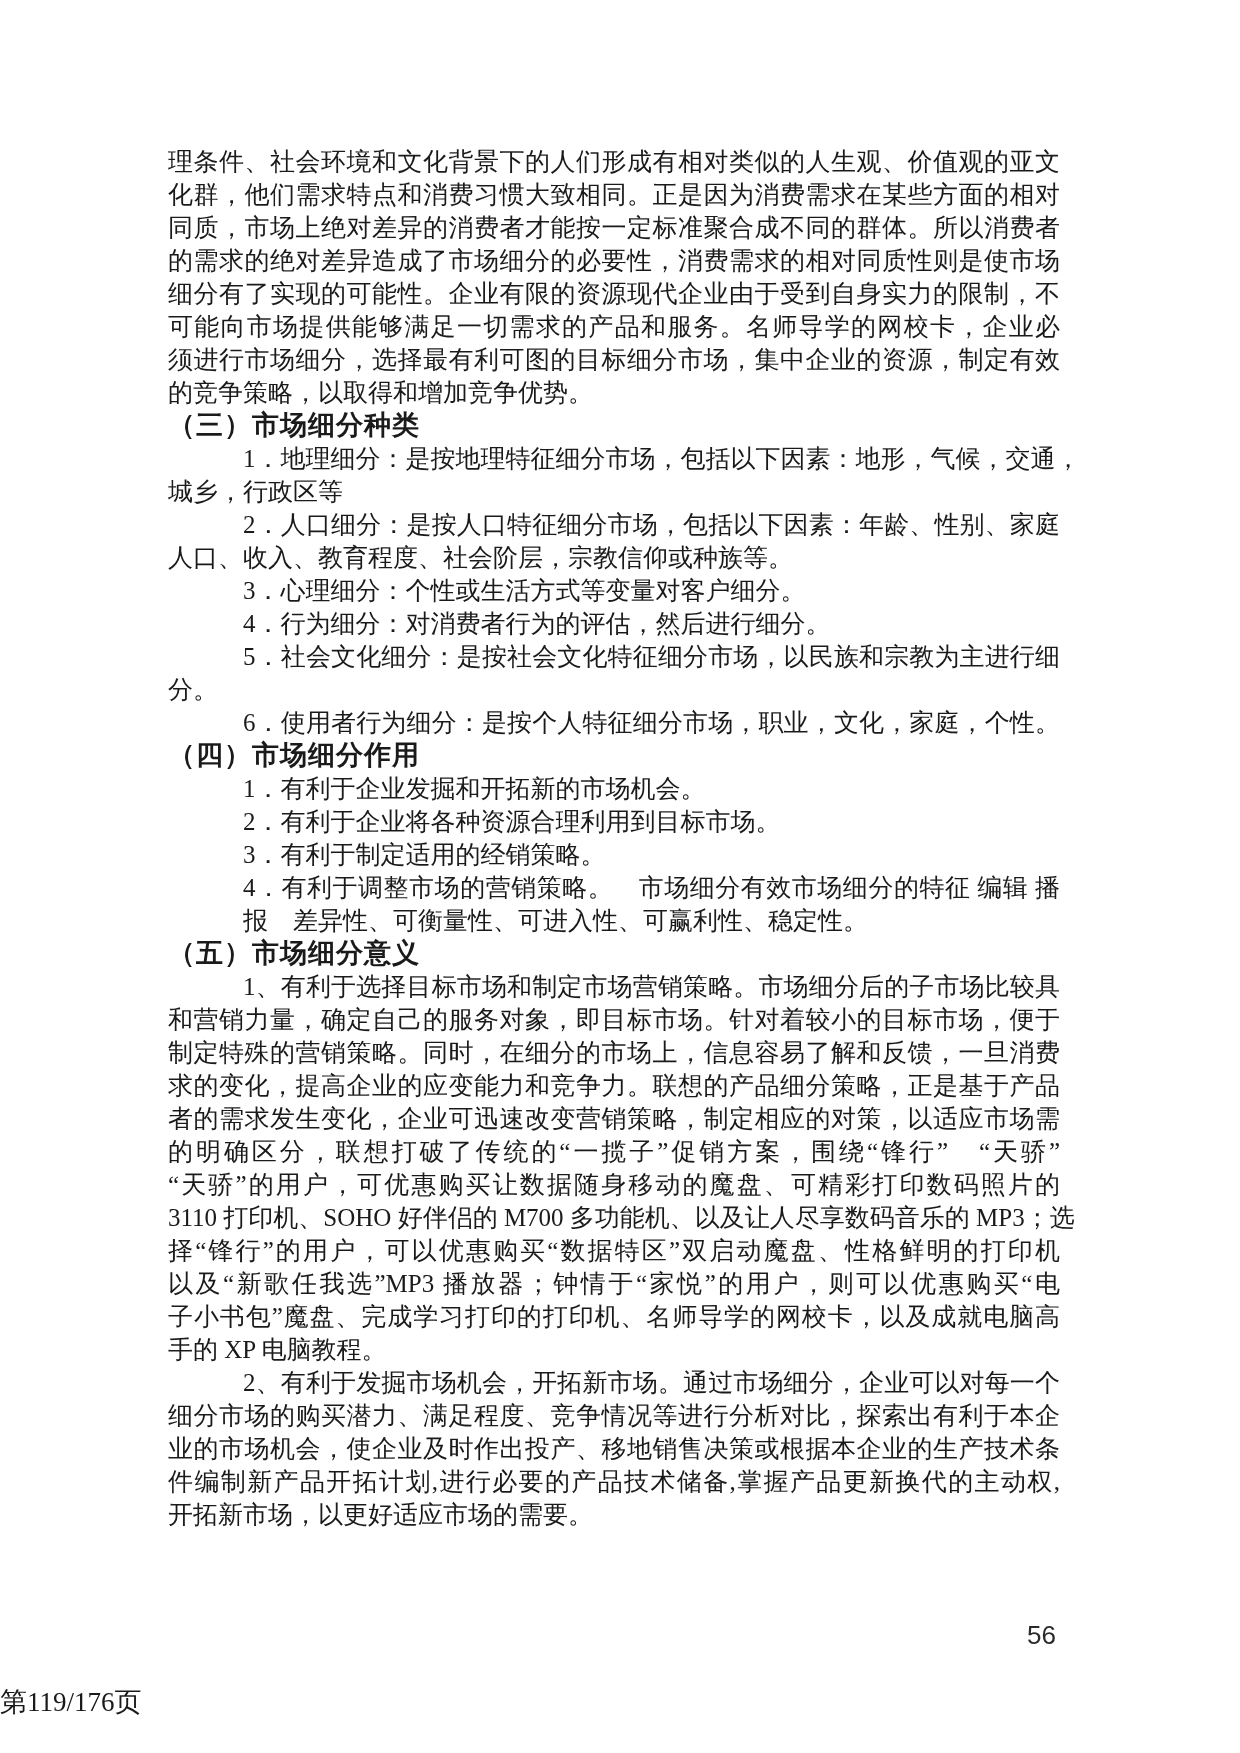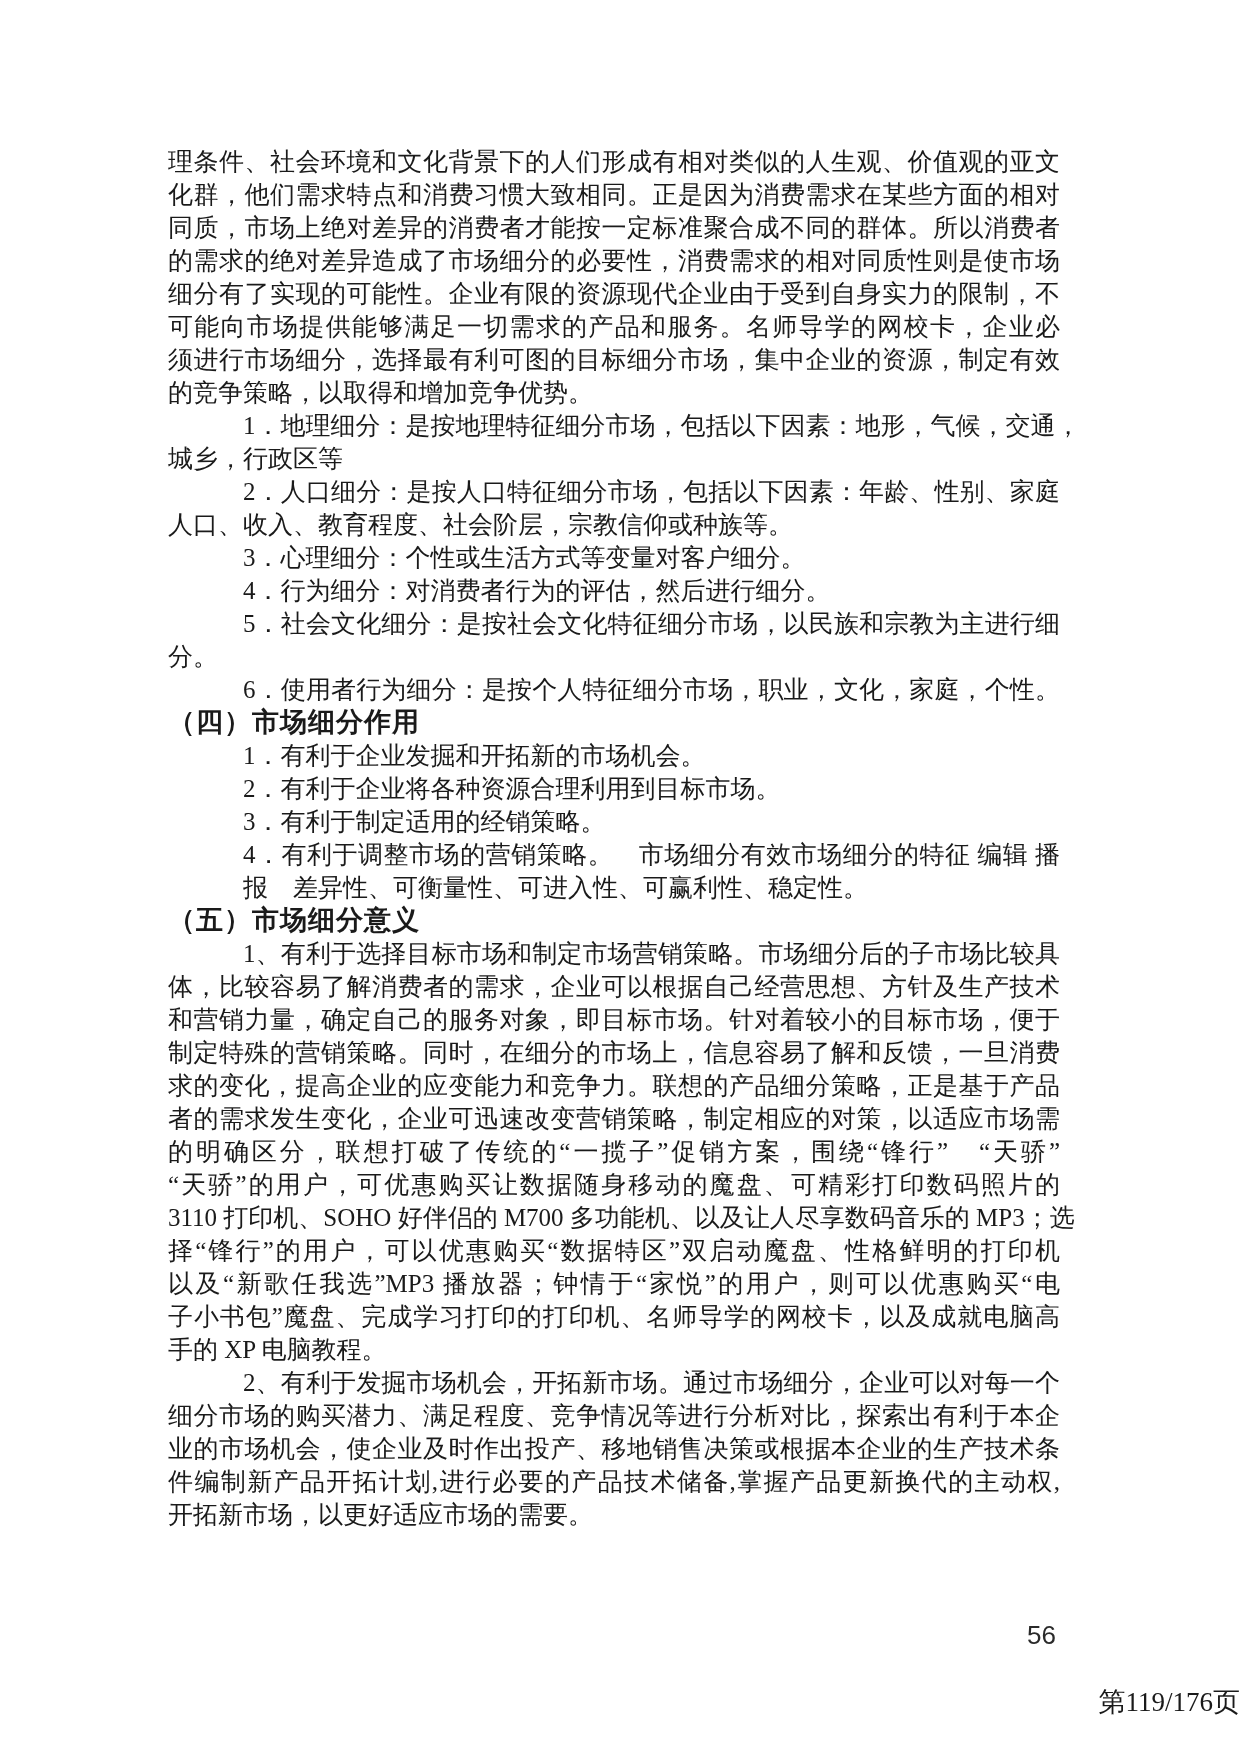--- a/index.html
+++ b/index.html
@@ -51,58 +51,58 @@
     font-family: "Liberation Sans", "DejaVu Sans", sans-serif;
     font-size: 26px;
     line-height: 26px;
     color: #2a2a2a;
   }
   .page-footer {
     position: absolute;
     top: 1686px;
     left: 0;
     width: 1240px;
-    text-align: right;
+    text-align: left;
     font-size: 27px;
     line-height: 32px;
     color: #1a1a1a;
     font-family: "Liberation Serif", "DejaVu Serif", serif;
   }
 </style>
 </head>
 <body>
 
 <div class="page">
   <div class="text-block">
       <div class="line just">理条件、社会环境和文化背景下的人们形成有相对类似的人生观、价值观的亚文</div>
       <div class="line just">化群，他们需求特点和消费习惯大致相同。正是因为消费需求在某些方面的相对</div>
       <div class="line just">同质，市场上绝对差异的消费者才能按一定标准聚合成不同的群体。所以消费者</div>
       <div class="line just">的需求的绝对差异造成了市场细分的必要性，消费需求的相对同质性则是使市场</div>
       <div class="line just">细分有了实现的可能性。企业有限的资源现代企业由于受到自身实力的限制，不</div>
       <div class="line just">可能向市场提供能够满足一切需求的产品和服务。名师导学的网校卡，企业必</div>
       <div class="line just">须进行市场细分，选择最有利可图的目标细分市场，集中企业的资源，制定有效</div>
       <div class="line">的竞争策略，以取得和增加竞争优势。</div>
+      <div class="line head">（三）市场细分种类</div>
       <div class="line ind just">1．地理细分：是按地理特征细分市场，包括以下因素：地形，气候，交通，</div>
       <div class="line">城乡，行政区等</div>
       <div class="line ind just">2．人口细分：是按人口特征细分市场，包括以下因素：年龄、性别、家庭</div>
       <div class="line">人口、收入、教育程度、社会阶层，宗教信仰或种族等。</div>
       <div class="line ind">3．心理细分：个性或生活方式等变量对客户细分。</div>
       <div class="line ind">4．行为细分：对消费者行为的评估，然后进行细分。</div>
       <div class="line ind just">5．社会文化细分：是按社会文化特征细分市场，以民族和宗教为主进行细</div>
       <div class="line">分。</div>
       <div class="line ind just">6．使用者行为细分：是按个人特征细分市场，职业，文化，家庭，个性。</div>
       <div class="line head">（四）市场细分作用</div>
       <div class="line ind">1．有利于企业发掘和开拓新的市场机会。</div>
       <div class="line ind">2．有利于企业将各种资源合理利用到目标市场。</div>
       <div class="line ind">3．有利于制定适用的经销策略。</div>
       <div class="line ind just">4．有利于调整市场的营销策略。　市场细分有效市场细分的特征 编辑 播</div>
       <div class="line ind">报　差异性、可衡量性、可进入性、可赢利性、稳定性。</div>
       <div class="line head">（五）市场细分意义</div>
       <div class="line ind just">1、有利于选择目标市场和制定市场营销策略。市场细分后的子市场比较具</div>
-      <div class="line just">体，比较容易了解消费者的需求，企业可以根据自己经营思想、方针及生产技术</div>
       <div class="line just">和营销力量，确定自己的服务对象，即目标市场。针对着较小的目标市场，便于</div>
       <div class="line just">制定特殊的营销策略。同时，在细分的市场上，信息容易了解和反馈，一旦消费</div>
       <div class="line just">求的变化，提高企业的应变能力和竞争力。联想的产品细分策略，正是基于产品</div>
       <div class="line just">者的需求发生变化，企业可迅速改变营销策略，制定相应的对策，以适应市场需</div>
       <div class="line just">的明确区分，联想打破了传统的“一揽子”促销方案，围绕“锋行”　“天骄”</div>
       <div class="line just">“天骄”的用户，可优惠购买让数据随身移动的魔盘、可精彩打印数码照片的</div>
       <div class="line just">3110 打印机、SOHO 好伴侣的 M700 多功能机、以及让人尽享数码音乐的 MP3；选</div>
       <div class="line just">择“锋行”的用户，可以优惠购买“数据特区”双启动魔盘、性格鲜明的打印机</div>
       <div class="line just">以及“新歌任我选”MP3 播放器；钟情于“家悦”的用户，则可以优惠购买“电</div>
       <div class="line just">子小书包”魔盘、完成学习打印的打印机、名师导学的网校卡，以及成就电脑高</div>

